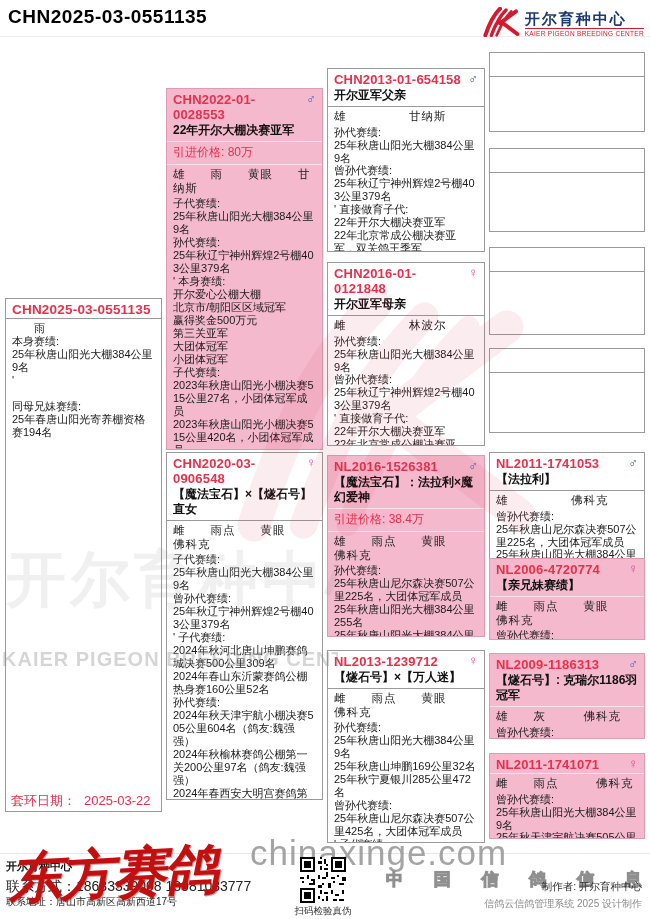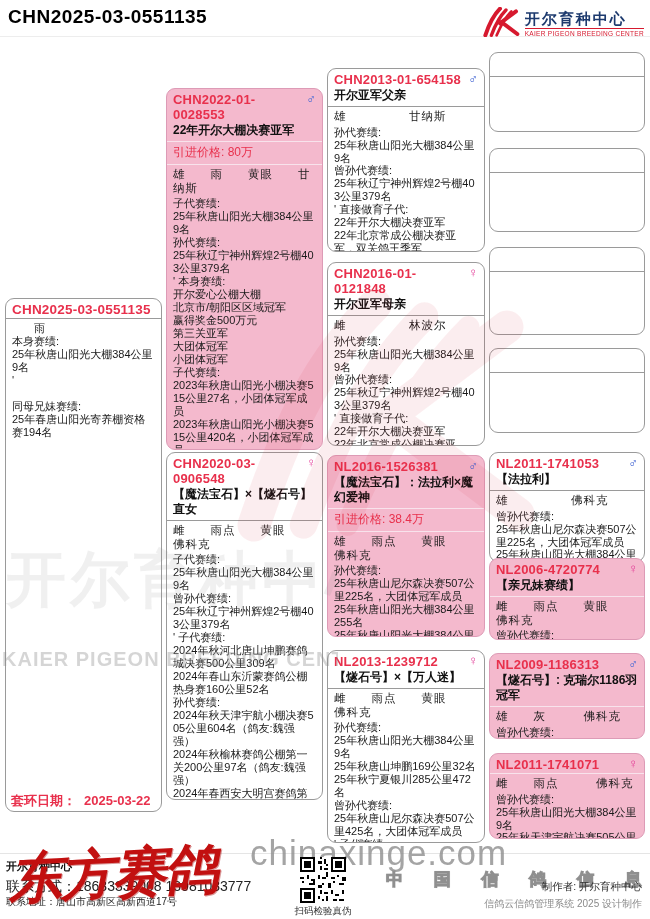--- a/index.html
+++ b/index.html
@@ -8,39 +8,39 @@
     font-family:"Liberation Sans","DejaVu Sans",sans-serif;color:#1a1a1a;
   }
   .page-title{position:absolute;left:8px;top:6px;font-size:19px;font-weight:bold;letter-spacing:.5px;color:#000;z-index:3}
   .header-rule{position:absolute;left:0;top:36px;width:650px;border-top:1px solid #ededed}
   
   .logo{position:absolute;right:6px;top:7px;display:flex;align-items:center;gap:5px;z-index:3}
   .logo-text{display:flex;flex-direction:column;line-height:1.1}
   .logo-cn{color:#1d3a6e;font-weight:bold;font-size:15px;letter-spacing:2px}
   .logo-en{color:#d6192e;font-size:6.5px;letter-spacing:.3px;border-top:1px solid #d6192e;padding-top:1px;margin-top:1px}
   
-  .box{position:absolute;background:#fff;border:1px solid #9a9a9a;border-radius:9px;overflow:hidden;box-sizing:border-box;z-index:2}
+  .box{position:absolute;background:#fff;border:1px solid #9a9a9a;border-radius:0;overflow:hidden;box-sizing:border-box;z-index:2}
   .box.pink{background:#f4b9cd;border-color:#dd9bb6}
   .idrow{display:flex;justify-content:space-between;align-items:flex-start;padding:3px 6px 1px}
   .rid{color:#e8304c;font-weight:bold;font-size:13px;letter-spacing:.2px}
   .subject .rid{font-size:13.5px}
   .gsym{font-size:13px;font-weight:bold;line-height:1}
   .gsym.m{color:#4a6bd5}
   .gsym.f{color:#e23694}
   .btitle{font-weight:bold;font-size:12px;color:#111;padding:0 6px 3px;line-height:1.25}
   .sep{border-top:1px solid #9a9a9a;height:0}
   .pink .sep{border-top-color:#f8e3ec}
   .price{color:#e8304c;font-weight:normal;font-size:12px;padding:2px 6px 3px}
   .bbody{border-top:1px solid #9a9a9a;padding:3px 6px 4px;font-size:11px;line-height:1.18;
          white-space:pre-wrap;word-break:break-all;color:#1a1a1a}
   .pink .bbody{border-top-color:#f8e3ec}
   .info{font-size:11.5px;letter-spacing:1px;margin-bottom:2px;white-space:pre-wrap}
   .ehdr{height:23px;border-bottom:1px solid #9a9a9a}
   
-  .ring-date{position:absolute;left:11px;top:792px;color:#e8304c;font-weight:bold;font-size:13px;z-index:6}
+  .ring-date{position:absolute;left:11px;top:792px;color:#e8304c;font-weight:normal;font-size:13px;z-index:6}
   .ring-date .val{margin-left:8px}
   
   .wm{position:absolute;pointer-events:none}
   .wm-url{left:250px;top:833px;font-size:35px;font-weight:normal;color:#8e8e8e;opacity:.8;z-index:20;letter-spacing:1px}
   .wm-site{left:386px;top:868px;font-size:17px;font-weight:bold;letter-spacing:13px;color:#fdfdfd;
            -webkit-text-stroke:1px #8f8f8f;text-shadow:0 0 1px #999;z-index:20;white-space:nowrap}
   .wm-ken{left:2px;top:648px;font-size:20px;font-weight:bold;color:#8a8a8a;opacity:.35;z-index:12;
           white-space:nowrap;width:336px;overflow:hidden;letter-spacing:1px}
   .wm-kcn{left:6px;top:540px;font-size:60px;font-weight:bold;color:#8a8a8a;opacity:.12;z-index:12;
           white-space:nowrap;width:330px;overflow:hidden;letter-spacing:4px}

